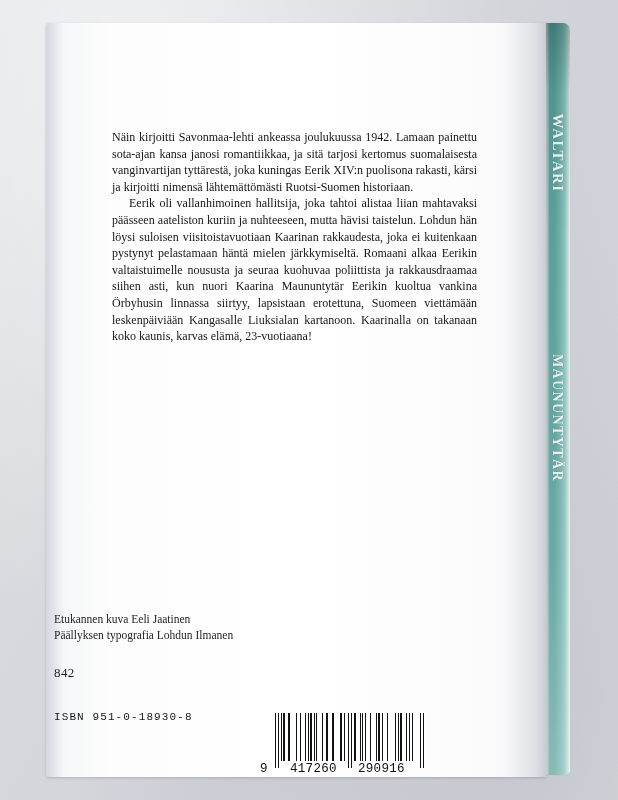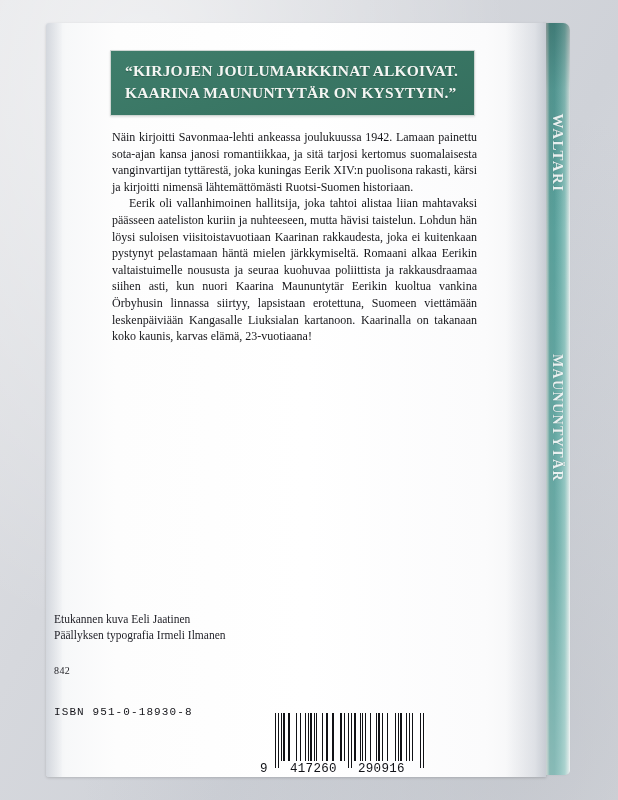--- a/index.html
+++ b/index.html
@@ -178,21 +178,21 @@
   }
   .credit-line {
     font-family: "Liberation Serif", serif;
     font-size: 11.5px;
     line-height: 1.38;
     color: #23232a;
   }
   #price-code {
     margin-top: 21px;
     font-family: "Liberation Serif", serif;
-    font-size: 10px;
+    font-size: 13px;
     color: #1d1d22;
     letter-spacing: 0.4px;
   }
   #isbn-text {
     margin-top: 30px;
     font-family: "Liberation Mono", monospace;
     font-size: 11px;
     letter-spacing: 1.1px;
     color: #15151a;
   }
@@ -240,33 +240,29 @@
 
 <div id="book">
 
   <div id="spine">
     <div class="spine-text" id="spine-author">WALTARI</div>
     <div class="spine-text" id="spine-title">MAUNUNTYTÄR</div>
   </div>
 
   <div id="cover">
 
-    <div id="banner">
-      <div class="banner-line">“KIRJOJEN JOULUMARKKINAT ALKOIVAT.</div>
-      <div class="banner-line">KAARINA MAUNUNTYTÄR ON KYSYTYIN.”</div>
-    </div>
 
     <div id="blurb">
       <p class="first">Näin kirjoitti Savonmaa-lehti ankeassa joulukuussa 1942. Lamaan painettu sota-ajan kansa janosi romantiikkaa, ja sitä tarjosi kertomus suomalaisesta vanginvartijan tyttärestä, joka kuningas Eerik XIV:n puolisona rakasti, kärsi ja kirjoitti nimensä lähtemättömästi Ruotsi-Suomen historiaan.</p>
       <p>Eerik oli vallanhimoinen hallitsija, joka tahtoi alistaa liian mahtavaksi päässeen aateliston kuriin ja nuhteeseen, mutta hävisi taistelun. Lohdun hän löysi suloisen viisitoistavuotiaan Kaarinan rakkaudesta, joka ei kuitenkaan pystynyt pelastamaan häntä mielen järkkymiseltä. Romaani alkaa Eerikin valtaistuimelle noususta ja seuraa kuohuvaa poliittista ja rakkausdraamaa siihen asti, kun nuori Kaarina Maununtytär Eerikin kuoltua vankina Örbyhusin linnassa siirtyy, lapsistaan erotettuna, Suomeen viettämään leskenpäiviään Kangasalle Liuksialan kartanoon. Kaarinalla on takanaan koko kaunis, karvas elämä, 23-vuotiaana!</p>
     </div>
 
     <div id="colophon">
       <div class="credit-line">Etukannen kuva Eeli Jaatinen</div>
-      <div class="credit-line">Päällyksen typografia Irmeli Ilmanen</div>
+      <div class="credit-line">Päällyksen typografia Lohdun Ilmanen</div>
       <div id="price-code">842</div>
       <div id="isbn-text">ISBN 951-0-18930-8</div>
     </div>
 
     <div id="barcode-wrap">
       <div id="barcode">
           <span class="w2 guard"></span>
           <span class="w2 gap"></span>
           <span class="w2 guard"></span>
           <span class="w2 gap"></span>

